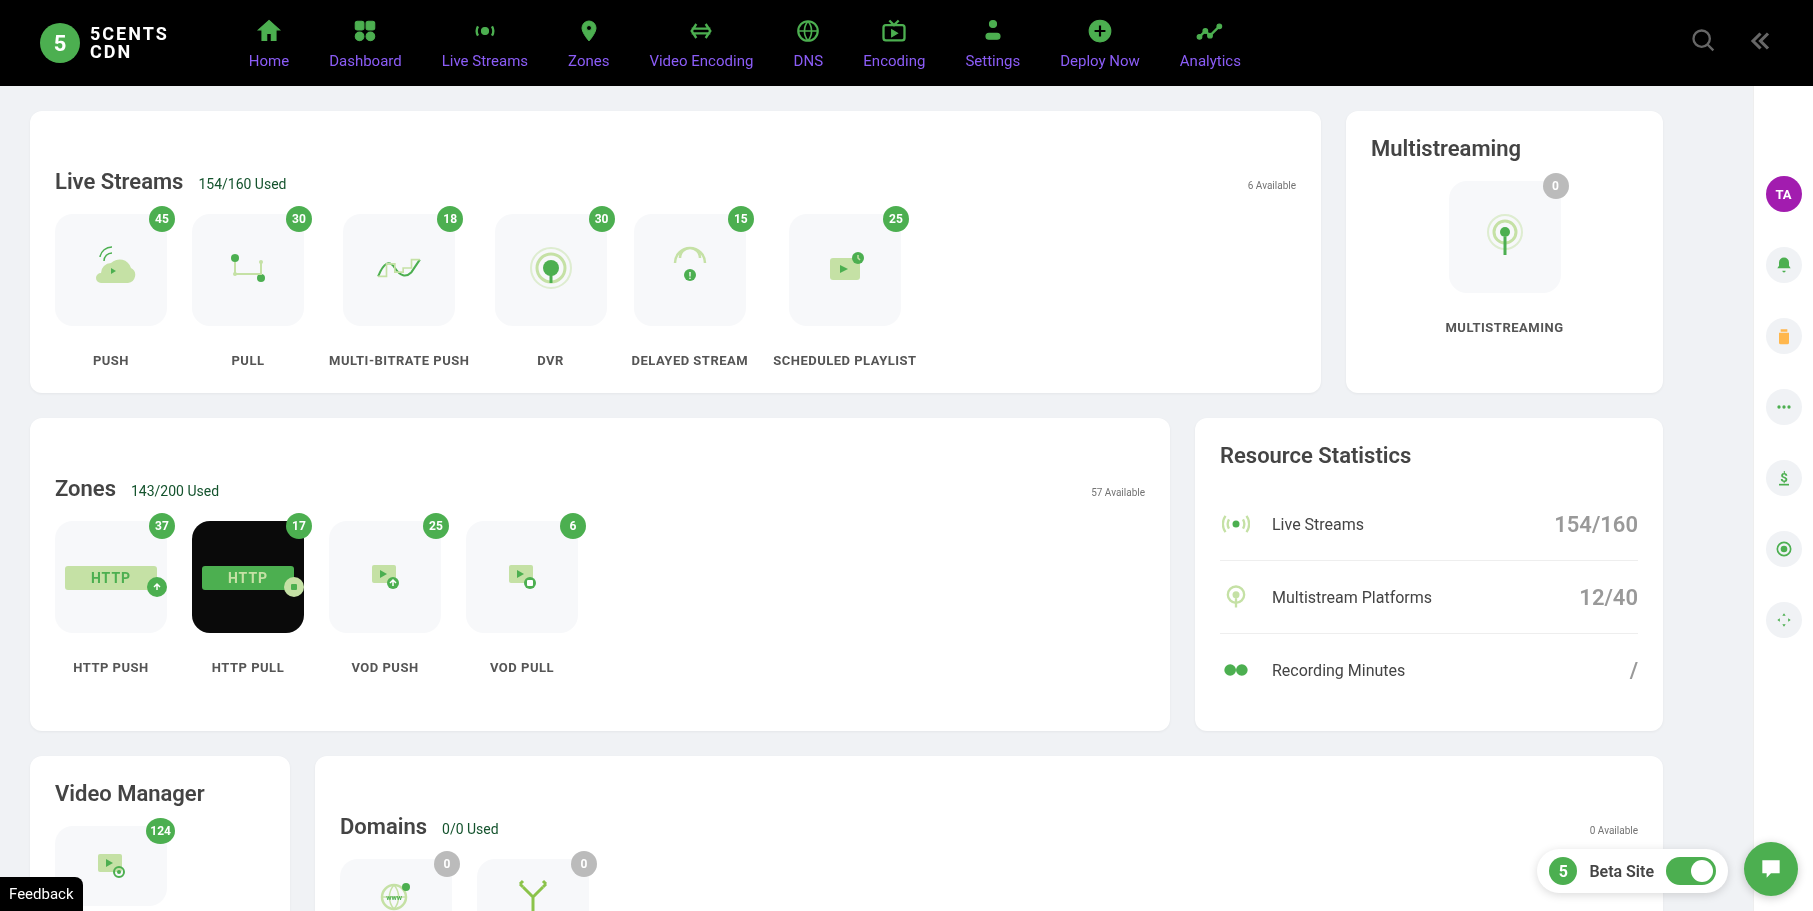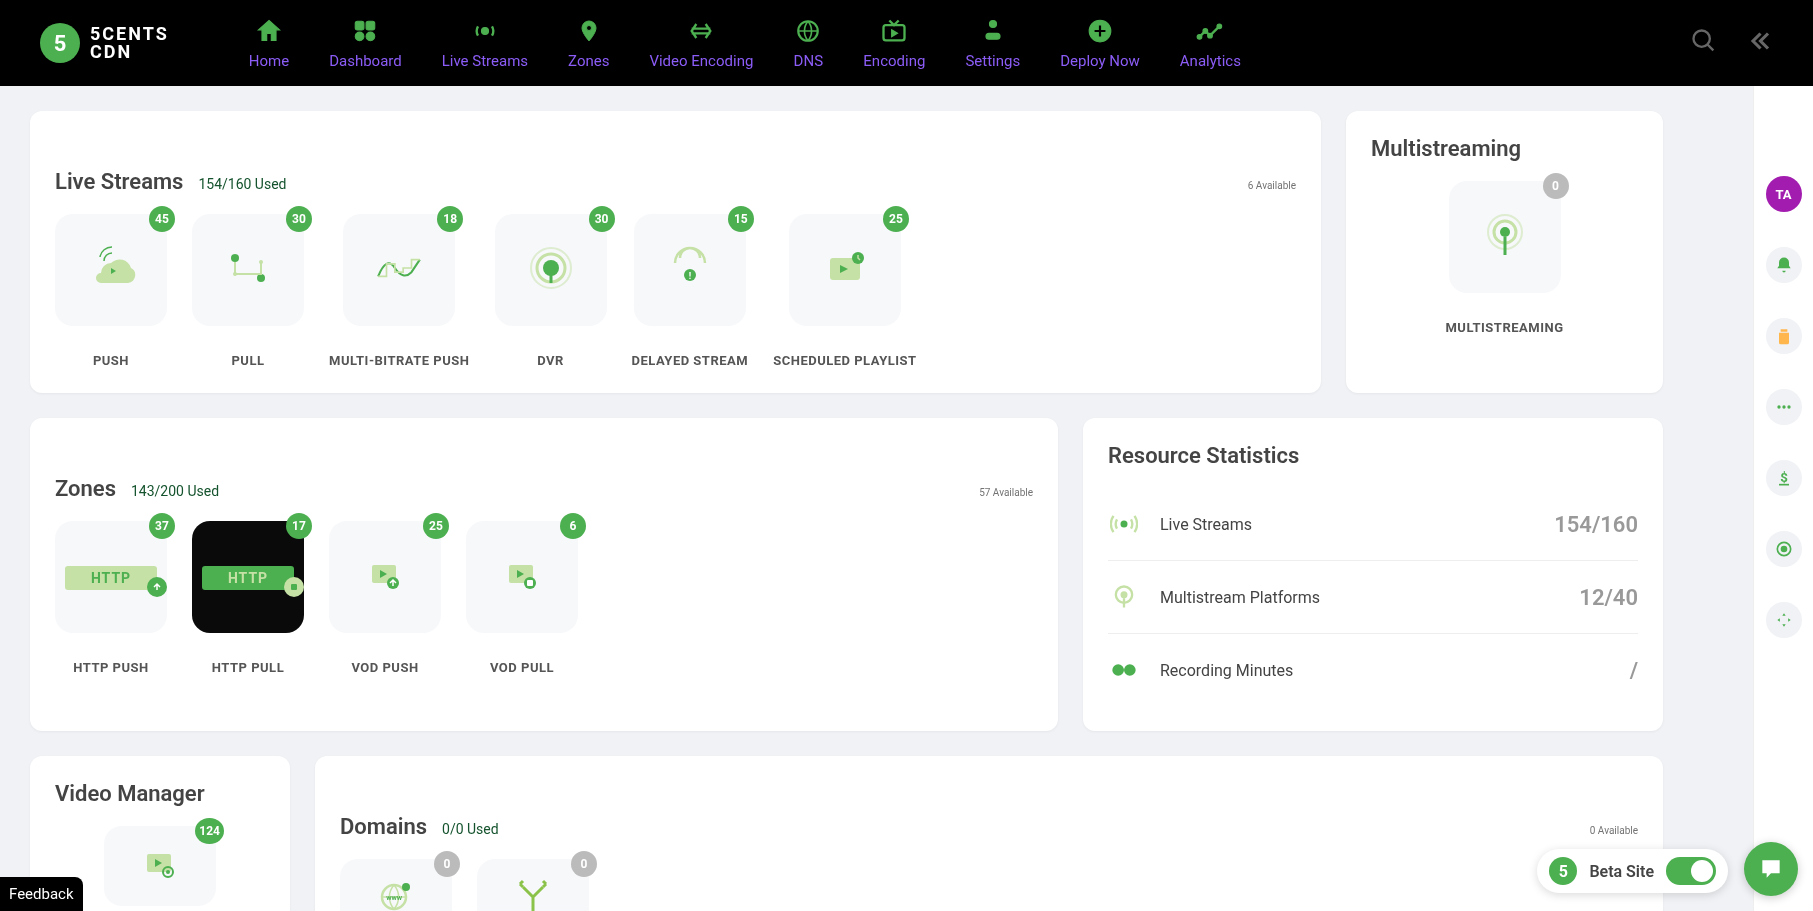--- a/index.html
+++ b/index.html
@@ -339,21 +339,21 @@
                       <path d="M20 20l7 4-7 4z" fill="#4caf50"></path>
                       <circle cx="33" cy="33" r="6" fill="#4caf50"></circle>
                       <rect x="30" y="30" width="6" height="6" rx="1" fill="#fff"></rect>
                     </svg></div>
             </div>
                 <span class="tile-label">VOD PULL</span>
           </div>
         </div>
       </div>
 
-      <div class="card" style="width:580px;">
+      <div class="card" style="width:468px;">
         <div class="card-header">
               <span class="card-title">Resource Statistics</span>
             </div>
         <div class="stat-row">
           <div class="stat-icon">
                 <svg viewBox="0 0 24 24" width="28" height="28">
                   <circle cx="12" cy="12" r="3" fill="#4caf50"></circle>
                   <path d="M6 8a8 8 0 000 8M18 8a8 8 0 010 8M3 5a12 12 0 000 14M21 5a12 12 0 010 14" stroke="#c5e1a5" stroke-width="2" fill="none"></path>
                 </svg>
               </div>
@@ -382,21 +382,21 @@
           <span class="stat-value">/</span>
         </div>
       </div>
     </div>
 
     <div class="row">
       <div class="card" style="max-width:260px;">
         <div class="card-header">
               <span class="card-title">Video Manager</span>
             </div>
-        <div class="tile-grid" style="justify-content:center;">
+        <div class="tile-grid" style="">
           <div class="tile">
             <div class="tile-box" style="height:80px;">
                   <div class="tile-badge">124</div>
               <div class="tile-icon"><svg viewBox="0 0 50 50">
                       <rect x="12" y="15" width="24" height="18" rx="2" fill="#c5e1a5"></rect>
                       <path d="M20 20l7 4-7 4z" fill="#4caf50"></path>
                       <circle cx="33" cy="33" r="5" stroke="#4caf50" stroke-width="2" fill="none"></circle>
                       <circle cx="33" cy="33" r="2" fill="#4caf50"></circle>
                     </svg></div>
             </div>

